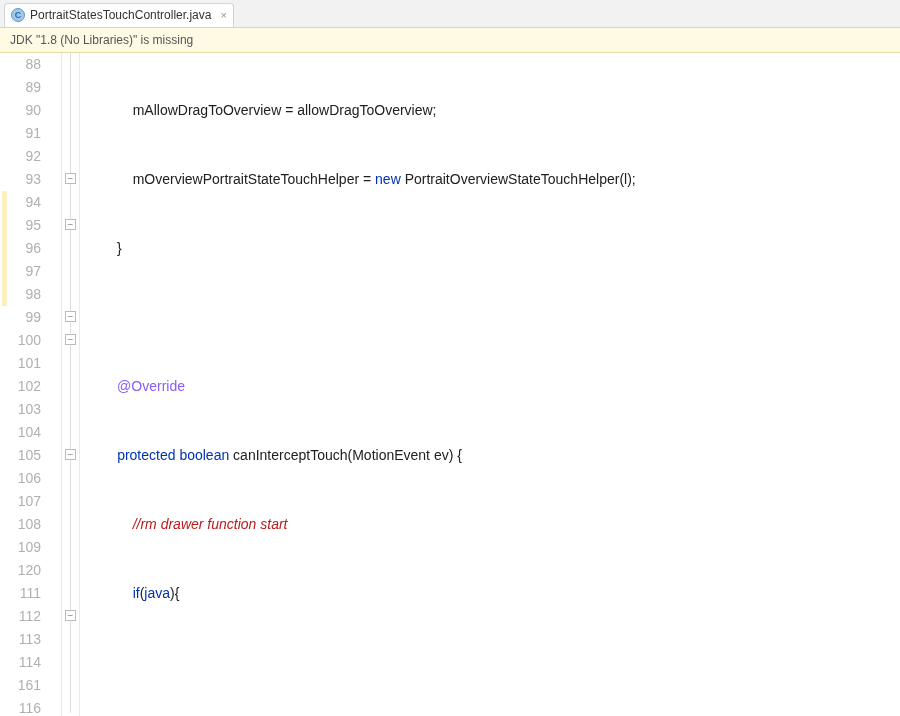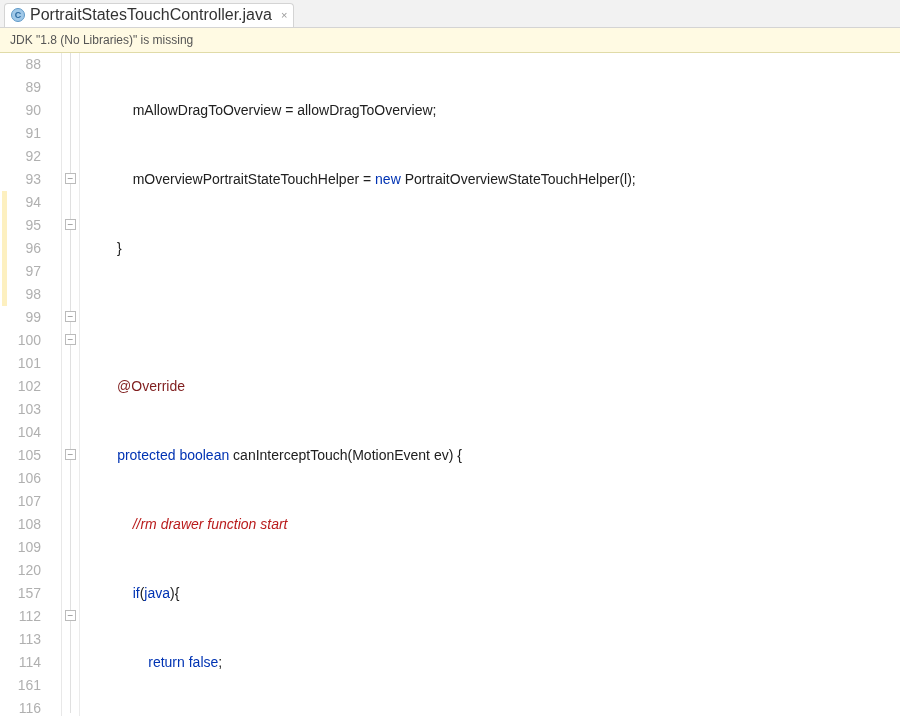--- a/index.html
+++ b/index.html
@@ -40,21 +40,21 @@
   border: 1px solid #5f99c7;
   display: flex;
   align-items: center;
   justify-content: center;
   font-size: 9px;
   font-weight: bold;
   color: #2b6aa0;
 }
 .tab-label {
   color: #333;
-  font-size: 16px;
+  font-size: 12px;
 }
 .tab-close {
   color: #999;
   font-size: 11px;
   margin-left: 4px;
   cursor: pointer;
 }
 .info-bar {
   background: #fffae3;
   border-bottom: 1px solid #e0dba8;
@@ -121,21 +121,21 @@
   white-space: pre;
   position: relative;
 }
 .code .line {
   height: 23px;
   color: #202020;
 }
 
 .kw { color: #0033b3; }
 .cmt { color: #b91c1c; font-style: italic; }
-.ann { color: #7f1d1d; }
+.ann { color: #8b5cf6; }
 </style>
 </head>
 <body>
 
 <div class="tab-bar">
   <div class="tab">
     <span class="tab-icon">C</span>
     <span class="tab-label">PortraitStatesTouchController.java</span>
     <span class="tab-close">×</span>
   </div>
@@ -161,21 +161,21 @@
     <div class="ln">101</div>
     <div class="ln">102</div>
     <div class="ln">103</div>
     <div class="ln">104</div>
     <div class="ln">105</div>
     <div class="ln">106</div>
     <div class="ln">107</div>
     <div class="ln">108</div>
     <div class="ln">109</div>
     <div class="ln">120</div>
-    <div class="ln">157</div>
+    <div class="ln">111</div>
     <div class="ln">112</div>
     <div class="ln">113</div>
     <div class="ln">114</div>
     <div class="ln">161</div>
     <div class="ln">116</div>
   </div>
 
   <div class="fold-col">
     <div class="fold-line" style="top:0;height:660px"></div>
     <div class="fold-minus" style="top:120px">−</div>
@@ -188,21 +188,20 @@
 
   <div class="code">
     <div class="line"><span>            mAllowDragToOverview = allowDragToOverview;</span></div>
     <div class="line"><span>            mOverviewPortraitStateTouchHelper = </span><span class="kw">new</span><span> PortraitOverviewStateTouchHelper(l);</span></div>
     <div class="line"><span>        }</span></div>
     <div class="line"><span></span></div>
     <div class="line"><span class="ann">        @Override</span></div>
     <div class="line"><span>        </span><span class="kw">protected</span><span> </span><span class="kw">boolean</span><span> canInterceptTouch(MotionEvent ev) {</span></div>
     <div class="line"><span class="cmt">            //rm drawer function start</span></div>
     <div class="line"><span>            </span><span class="kw">if</span><span>(</span><span class="kw">java</span><span>){</span></div>
-    <div class="line"><span>                </span><span class="kw">return</span><span> </span><span class="kw">false</span><span>;</span></div>
     
     
     
     
     
     
     
     
     
     

